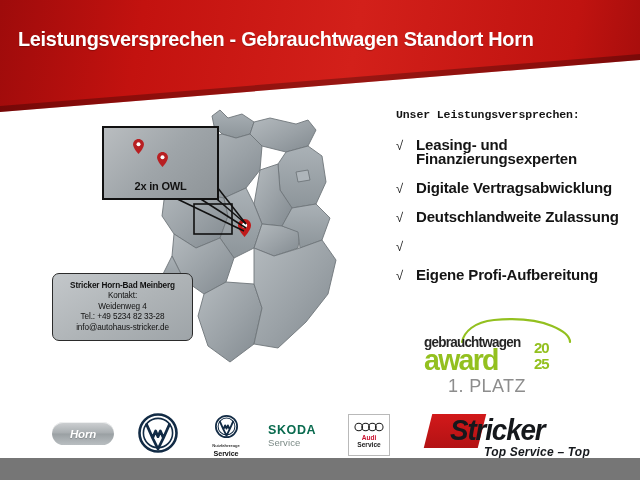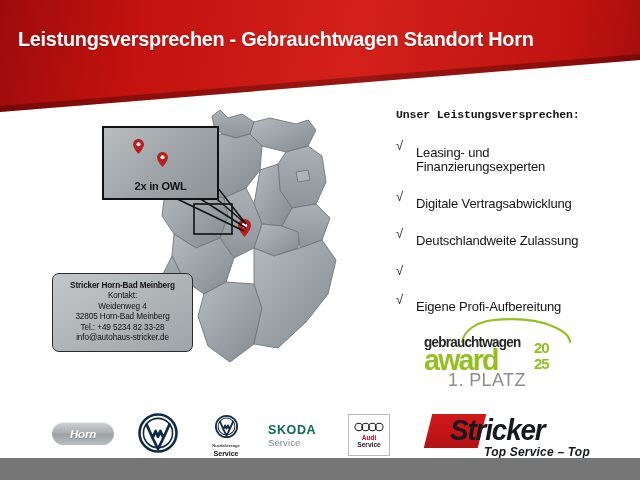--- a/index.html
+++ b/index.html
@@ -43,22 +43,22 @@
     font-size:11.5px;font-weight:bold;color:#141414;
     letter-spacing:-0.1px;margin-bottom:17px;font-family:Liberation Mono, monospace;
   }
   .promise-row{display:flex;align-items:flex-start;margin-bottom:15px;}
   .promise-row:last-child{margin-bottom:0;}
   .check{
     width:20px;flex:0 0 20px;font-size:13px;line-height:13px;
     color:#1a1a1a;font-weight:400;padding-top:1px;
   }
   .promise-text{
-    font-size:13px;font-weight:normal;color:#141414;
-    line-height:14px;letter-spacing:-0.15px;margin-top:8px;
+    font-size:15px;font-weight:bold;color:#141414;
+    line-height:14px;letter-spacing:-0.15px;
   }
 
   
   .map-wrap{position:absolute;left:150px;top:108px;width:230px;height:300px;}
   .map-wrap svg{display:block;}
 
   
   .inset-box{
     position:absolute;left:58px;top:126px;width:113px;height:70px;
     background:linear-gradient(135deg,#b9bdc0 0%,#9fa5a9 50%,#8e9498 100%);
@@ -108,21 +108,21 @@
     font-size:30px;font-weight:bold;color:#93c01f;
     letter-spacing:-1.8px;line-height:30px;
     transform:scaleX(.95);transform-origin:left center;
   }
   .award-year{
     position:absolute;left:110px;top:22px;
     font-size:15px;font-weight:bold;color:#93c01f;
     line-height:15.5px;letter-spacing:-1px;
   }
   .award-platz{
-    position:absolute;left:24px;top:52px;
+    position:absolute;left:24px;top:58px;
     font-size:18px;color:#8d8d8d;letter-spacing:0.4px;
   }
 
   
   .logo-row{position:absolute;left:0;top:404px;width:640px;height:54px;}
 
   .horn-pill{
     position:absolute;left:52px;top:18px;width:62px;height:23px;
     border-radius:12px;
     background:linear-gradient(180deg,#cfd2d4 0%,#a8adb0 48%,#9aa0a3 52%,#b9bec1 100%);
@@ -274,21 +274,20 @@
         <circle cx="6.5" cy="6.3" r="2.4" fill="#ffffff"></circle>
       </svg>
     </div>
     <div class="inset-label">2x in OWL</div>
   </div>
 
   <div class="contact-box">
     <div class="contact-name">Stricker Horn-Bad Meinberg</div>
     <div class="contact-line">Kontakt:</div>
     <div class="contact-line">Weidenweg 4</div>
-    <div class="contact-line">32805 Horn-Bad Meinberg</div>
     <div class="contact-line">Tel.: +49 5234 82 33-28</div>
     <div class="contact-line">info@autohaus-stricker.de</div>
   </div>
 
   <div class="promise-block">
     <div class="promise-head">Unser Leistungsversprechen:</div>
 
     <div class="promise-row">
       <div class="check">√</div>
       <div class="promise-text">

